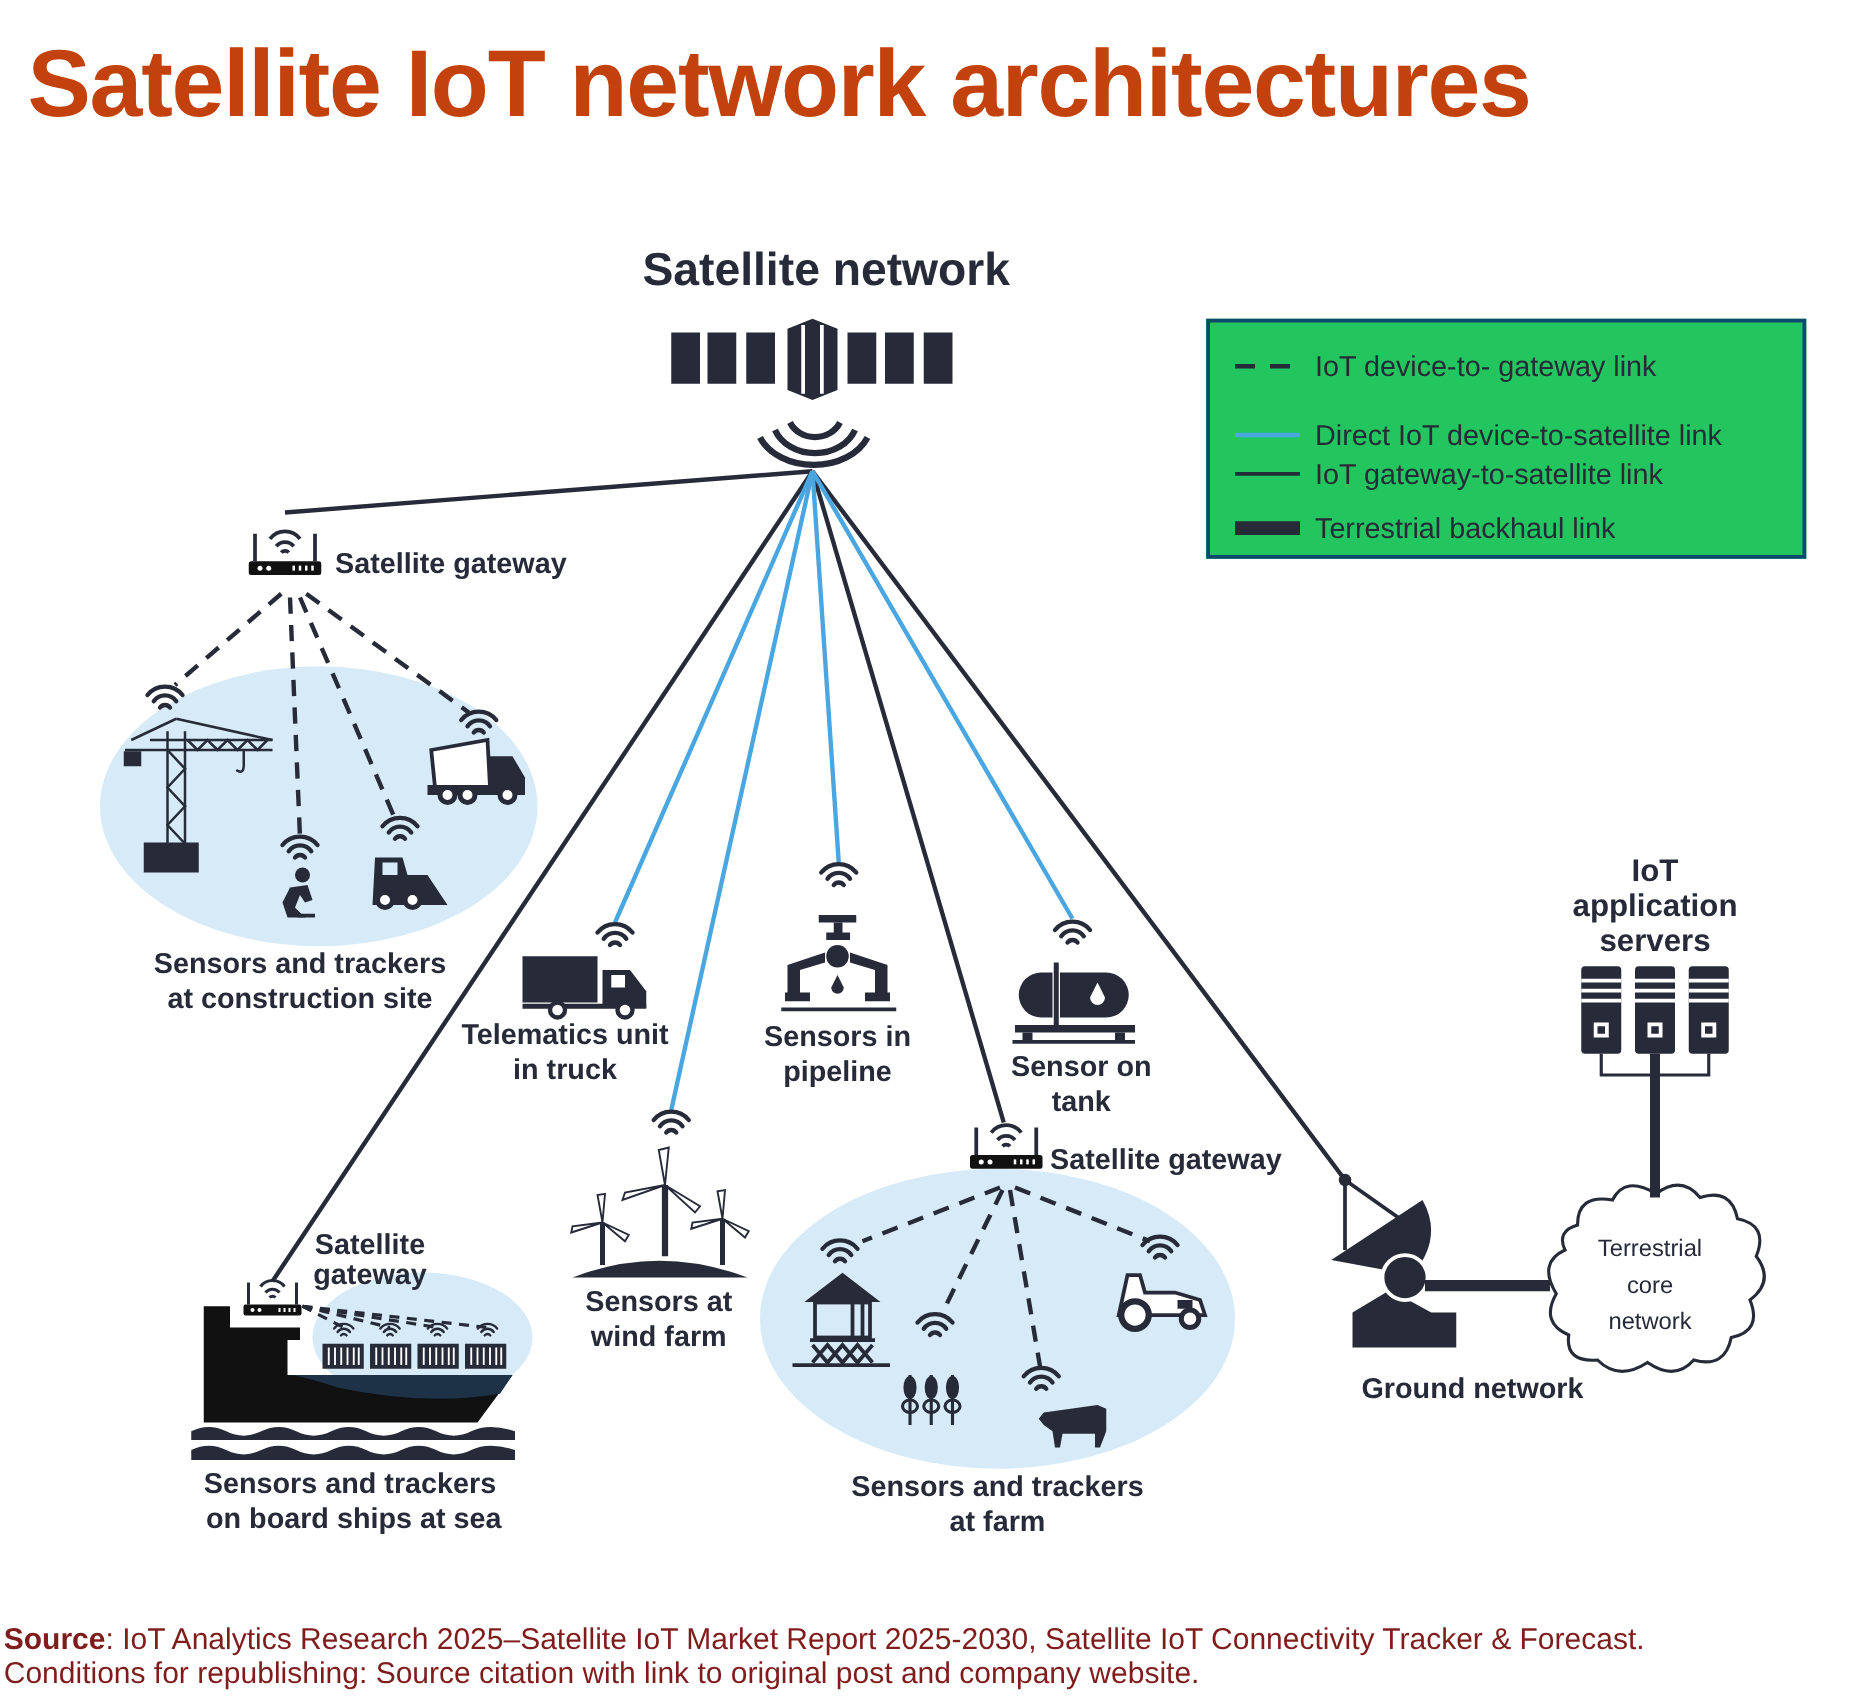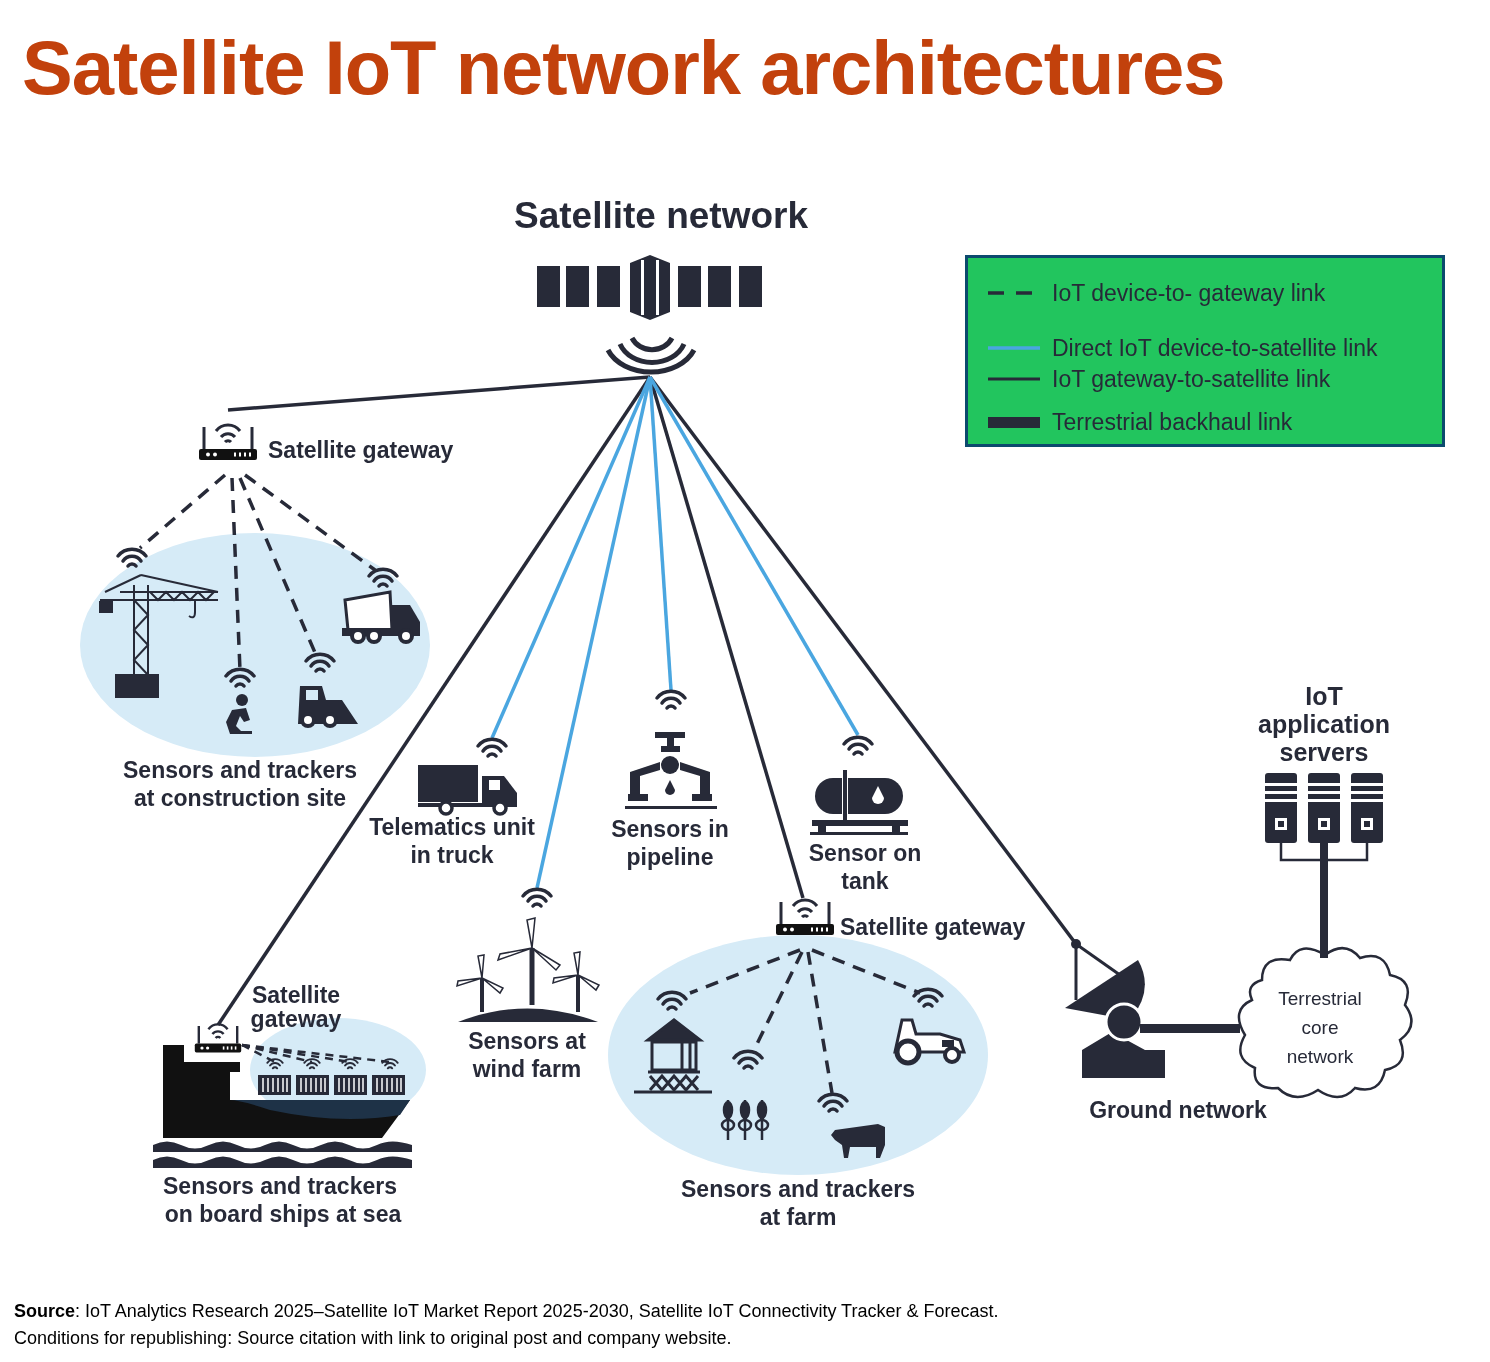--- a/index.html
+++ b/index.html
@@ -5,21 +5,21 @@
   html, body { margin:0; padding:0; background:#ffffff; }
   body { width:1490px; height:1362px; position:relative; overflow:hidden; font-family:"Liberation Sans", sans-serif; color:#272a38; }
   #title { position:absolute; left:22px; top:30px; font-size:76px; font-weight:bold; letter-spacing:-1px; color:#c2410c; margin:0; line-height:1; }
   #diagram { position:absolute; left:0; top:0; }
   .lbl { font-family:"Liberation Sans", sans-serif; font-weight:bold; fill:#272a38; }
   .lbl-n { font-family:"Liberation Sans", sans-serif; fill:#272a38; }
   #legend { position:absolute; left:965px; top:255px; width:480px; height:192px; border:3px solid #0c4a6e; box-sizing:border-box; background:#22c55e; }
   .leg-row { position:absolute; left:20px; height:30px; display:flex; align-items:center; }
   .leg-swatch { width:52px; height:18px; position:relative; margin-right:12px; }
   .leg-text { font-size:23px; color:#272a38; white-space:nowrap; }
-  #footer { position:absolute; left:14px; top:1298px; font-size:18px; line-height:27px; color:#000000; }
+  #footer { position:absolute; left:3px; top:1298px; font-size:24px; line-height:27px; color:#7f1d1d; }
   #footer b { font-weight:bold; }
 </style>
 </head>
 <body>
 
 <h1 id="title">Satellite IoT network architectures</h1>
 
 <svg id="diagram" width="1490" height="1362" viewBox="0 0 1490 1362" xmlns="http://www.w3.org/2000/svg">
   <defs>
     <g id="wifi">

